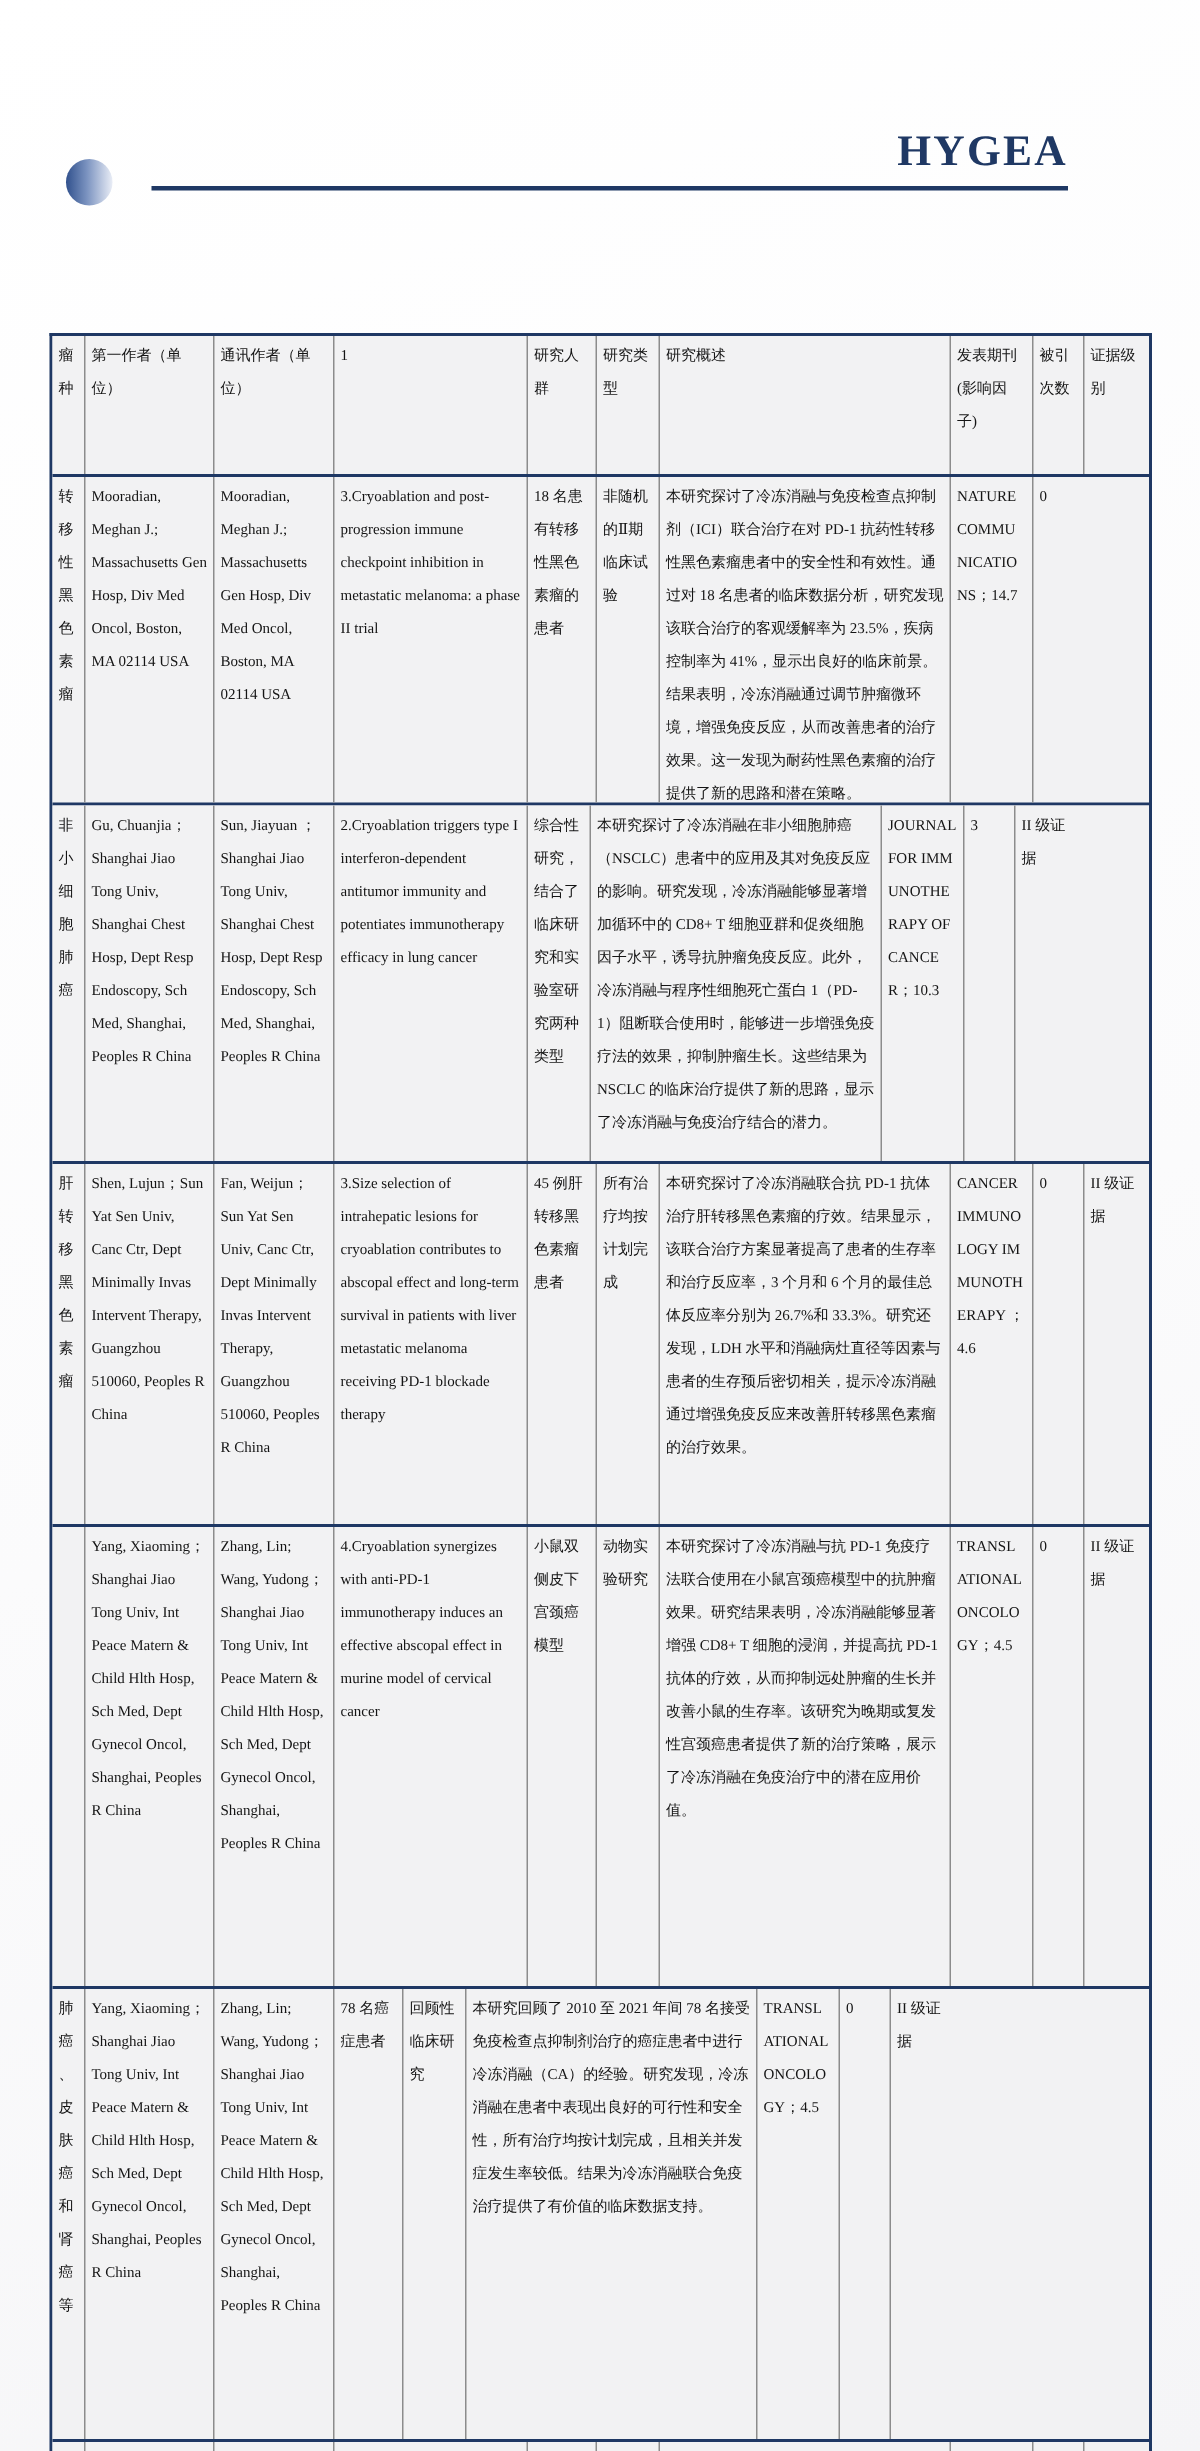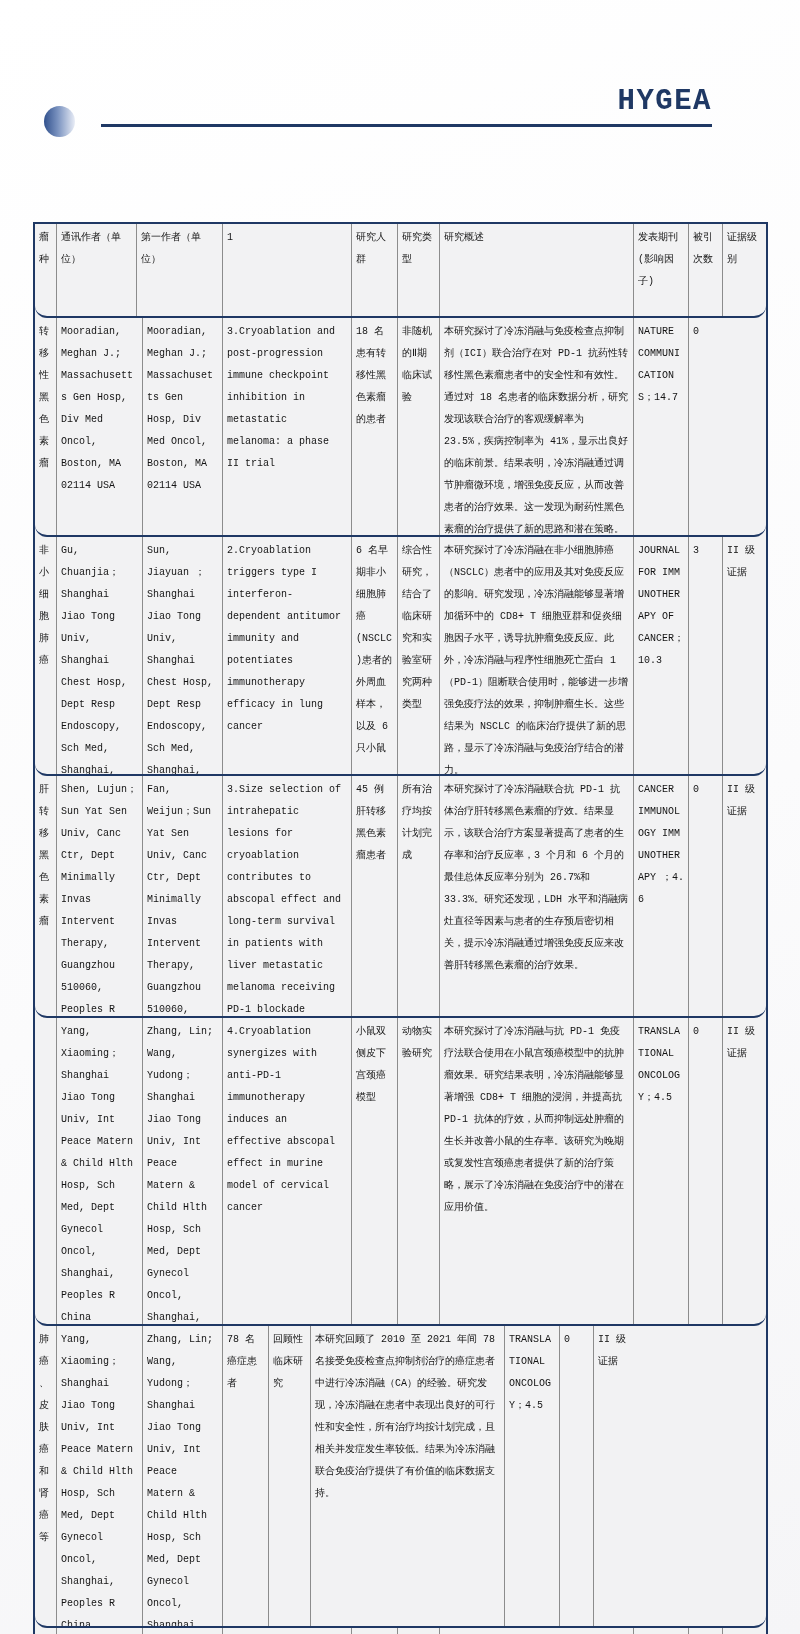--- a/index.html
+++ b/index.html
@@ -5,41 +5,40 @@
   html,body{margin:0;padding:0;}
   body{
     width:800px;height:1634px;overflow:hidden;
     background:#ffffff;
     font-family:"Liberation Serif","DejaVu Serif",serif;
     color:#141414;
   }
   .page{
     position:relative;width:800px;height:1634px;overflow:hidden;
     background:linear-gradient(160deg,#ffffff 0%,#fbfbfc 55%,#f5f5f7 100%);
-    font-family:Liberation Mono, monospace;
   }
   
   .logo-circle{
     position:absolute;left:44px;top:106px;width:31px;height:31px;border-radius:50%;
     background:linear-gradient(90deg,#31518d 0%,#7b93c0 45%,#e9edf6 100%);
   }
   .brand{
     position:absolute;top:85px;right:88px;
     font-size:29px;font-weight:bold;color:#1f3864;letter-spacing:1.5px;
   }
   .brand-rule{
     position:absolute;left:101px;right:88px;top:124px;height:3px;background:#1f3864;
   }
   
   .doc-table{
     position:absolute;left:33px;top:222px;width:735px;
     border:2.5px solid #1f3864;border-bottom:none;box-sizing:border-box;
     background:#f2f2f3;
   }
-  .row{display:flex;border-bottom:2.5px solid #1f3864;background:#f2f2f3;border-radius:12px;}
+  .row{display:flex;border-bottom:2.5px solid #1f3864;background:#f2f2f3;}
   .cell{
     box-sizing:border-box;flex:0 0 auto;overflow:hidden;
     padding:3px 4px 0 4px;border-right:1px solid #8c8c8c;
     font-size:10px;line-height:22px;
     word-break:normal;overflow-wrap:anywhere;
   }
   .cell:last-child{border-right:none;}
   .c0{width:22px}.c1{width:86px}.c2{width:80px}.c3{width:129px}.c4{width:46px}
   .c5{width:42px}.c6{width:194px}.c7{width:55px}.c8{width:34px}.c9{width:42px}
   .c7{word-break:break-all;}
@@ -53,22 +52,22 @@
 <div class="page">
 
   <div class="logo-circle"></div>
   <div class="brand">HYGEA</div>
   <div class="brand-rule"></div>
 
   <div class="doc-table">
 
     <div class="row rh0">
       <div class="cell c0">瘤种</div>
+      <div class="cell c1">第一作者（单位）</div>
       <div class="cell c2">通讯作者（单位）</div>
-      <div class="cell c1">第一作者（单位）</div>
       <div class="cell c3">1</div>
       <div class="cell c4">研究人群</div>
       <div class="cell c5">研究类型</div>
       <div class="cell c6">研究概述</div>
       <div class="cell c7">发表期刊(影响因子)</div>
       <div class="cell c8">被引次数</div>
       <div class="cell c9">证据级别</div>
     </div>
 
     <div class="row rh1">
@@ -81,21 +80,20 @@
       <div class="cell c6">本研究探讨了冷冻消融与免疫检查点抑制剂（ICI）联合治疗在对 PD-1 抗药性转移性黑色素瘤患者中的安全性和有效性。通过对 18 名患者的临床数据分析，研究发现该联合治疗的客观缓解率为 23.5%，疾病控制率为 41%，显示出良好的临床前景。结果表明，冷冻消融通过调节肿瘤微环境，增强免疫反应，从而改善患者的治疗效果。这一发现为耐药性黑色素瘤的治疗提供了新的思路和潜在策略。</div>
       <div class="cell c7">NATURE COMMUNICATIONS；14.7</div>
       <div class="cell c8">0</div>
     </div>
 
     <div class="row rh2">
       <div class="cell c0">非小细胞肺癌</div>
       <div class="cell c1">Gu, Chuanjia；Shanghai Jiao Tong Univ, Shanghai Chest Hosp, Dept Resp Endoscopy, Sch Med, Shanghai, Peoples R China</div>
       <div class="cell c2">Sun, Jiayuan ；Shanghai Jiao Tong Univ, Shanghai Chest Hosp, Dept Resp Endoscopy, Sch Med, Shanghai, Peoples R China</div>
       <div class="cell c3">2.Cryoablation triggers type I interferon-dependent antitumor immunity and potentiates immunotherapy efficacy in lung cancer</div>
-      <div class="cell c4">6 名早期非小细胞肺癌(NSCLC)患者的外周血样本，以及 6 只小鼠</div>
       <div class="cell c5">综合性研究，结合了临床研究和实验室研究两种类型</div>
       <div class="cell c6">本研究探讨了冷冻消融在非小细胞肺癌（NSCLC）患者中的应用及其对免疫反应的影响。研究发现，冷冻消融能够显著增加循环中的 CD8+ T 细胞亚群和促炎细胞因子水平，诱导抗肿瘤免疫反应。此外，冷冻消融与程序性细胞死亡蛋白 1（PD-1）阻断联合使用时，能够进一步增强免疫疗法的效果，抑制肿瘤生长。这些结果为 NSCLC 的临床治疗提供了新的思路，显示了冷冻消融与免疫治疗结合的潜力。</div>
       <div class="cell c7">JOURNAL FOR IMMUNOTHERAPY OF CANCER；10.3</div>
       <div class="cell c8">3</div>
       <div class="cell c9">II 级证据</div>
     </div>
 
     <div class="row rh3">
       <div class="cell c0">肝转移黑色素瘤</div>
       <div class="cell c1">Shen, Lujun；Sun Yat Sen Univ, Canc Ctr, Dept Minimally Invas Intervent Therapy, Guangzhou 510060, Peoples R China</div>

